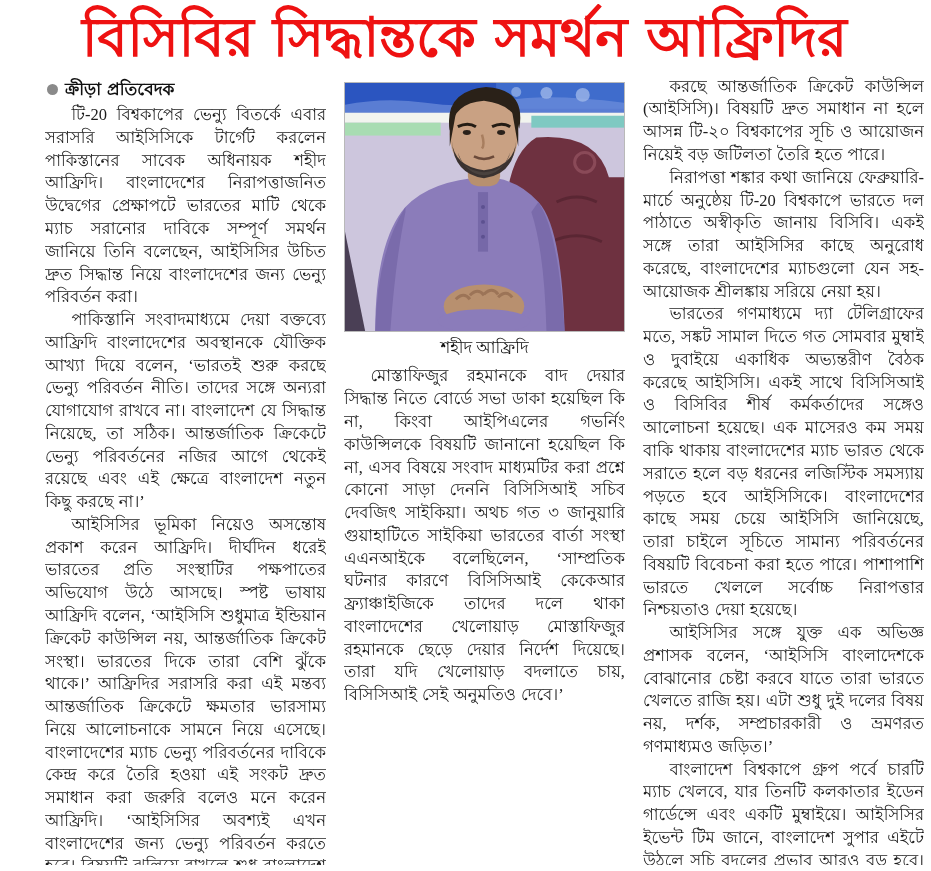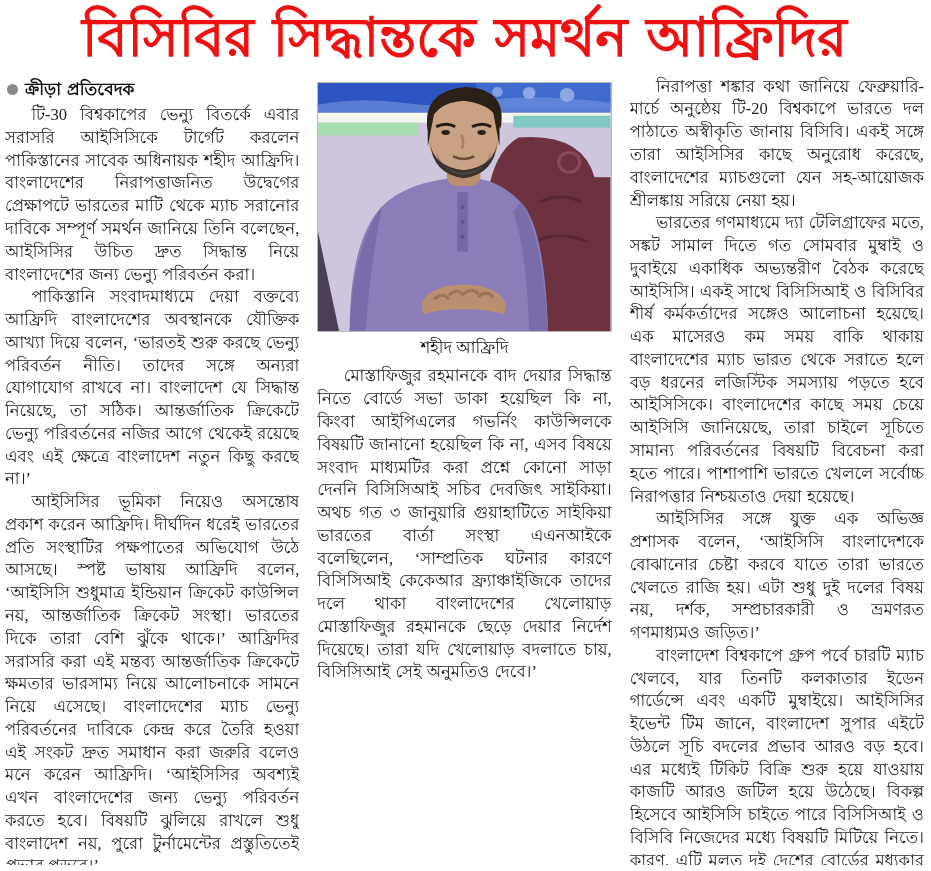--- a/index.html
+++ b/index.html
@@ -47,20 +47,21 @@
   }
   .byline{
     font-weight:bold;font-size:17px;color:#111;
   }
   .columns{
     flex:1;
     display:grid;
     grid-template-columns:1fr 1fr 1fr;
     column-gap:18px;
     overflow:hidden;
+    margin-left:40px;
   }
   .col{
     overflow:hidden;
     font-size:16.5px;
     line-height:1.38;
     text-align:justify;
   }
   .col p{
     text-indent:1.6em;
     word-spacing:1px;
@@ -90,21 +91,21 @@
 
   <h1 class="headline">বিসিবির সিদ্ধান্তকে সমর্থন আফ্রিদির</h1>
 
   <div class="columns">
 
     <div class="col">
       <div class="byline-row">
         <span class="byline-bullet"></span>
         <span class="byline">ক্রীড়া প্রতিবেদক</span>
       </div>
-      <p>টি-30 বিশ্বকাপের ভেন্যু বিতর্কে এবার সরাসরি আইসিসিকে টার্গেট করলেন পাকিস্তানের সাবেক অধিনায়ক শহীদ আফ্রিদি। বাংলাদেশের নিরাপত্তাজনিত উদ্বেগের প্রেক্ষাপটে ভারতের মাটি থেকে ম্যাচ সরানোর দাবিকে সম্পূর্ণ সমর্থন জানিয়ে তিনি বলেছেন, আইসিসির উচিত দ্রুত সিদ্ধান্ত নিয়ে বাংলাদেশের জন্য ভেন্যু পরিবর্তন করা।</p>
+      <p>টি-20 বিশ্বকাপের ভেন্যু বিতর্কে এবার সরাসরি আইসিসিকে টার্গেট করলেন পাকিস্তানের সাবেক অধিনায়ক শহীদ আফ্রিদি। বাংলাদেশের নিরাপত্তাজনিত উদ্বেগের প্রেক্ষাপটে ভারতের মাটি থেকে ম্যাচ সরানোর দাবিকে সম্পূর্ণ সমর্থন জানিয়ে তিনি বলেছেন, আইসিসির উচিত দ্রুত সিদ্ধান্ত নিয়ে বাংলাদেশের জন্য ভেন্যু পরিবর্তন করা।</p>
       <p>পাকিস্তানি সংবাদমাধ্যমে দেয়া বক্তব্যে আফ্রিদি বাংলাদেশের অবস্থানকে যৌক্তিক আখ্যা দিয়ে বলেন, ‘ভারতই শুরু করছে ভেন্যু পরিবর্তন নীতি। তাদের সঙ্গে অন্যরা যোগাযোগ রাখবে না। বাংলাদেশ যে সিদ্ধান্ত নিয়েছে, তা সঠিক। আন্তর্জাতিক ক্রিকেটে ভেন্যু পরিবর্তনের নজির আগে থেকেই রয়েছে এবং এই ক্ষেত্রে বাংলাদেশ নতুন কিছু করছে না।’</p>
       <p>আইসিসির ভূমিকা নিয়েও অসন্তোষ প্রকাশ করেন আফ্রিদি। দীর্ঘদিন ধরেই ভারতের প্রতি সংস্থাটির পক্ষপাতের অভিযোগ উঠে আসছে। স্পষ্ট ভাষায় আফ্রিদি বলেন, ‘আইসিসি শুধুমাত্র ইন্ডিয়ান ক্রিকেট কাউন্সিল নয়, আন্তর্জাতিক ক্রিকেট সংস্থা। ভারতের দিকে তারা বেশি ঝুঁকে থাকে।’ আফ্রিদির সরাসরি করা এই মন্তব্য আন্তর্জাতিক ক্রিকেটে ক্ষমতার ভারসাম্য নিয়ে আলোচনাকে সামনে নিয়ে এসেছে। বাংলাদেশের ম্যাচ ভেন্যু পরিবর্তনের দাবিকে কেন্দ্র করে তৈরি হওয়া এই সংকট দ্রুত সমাধান করা জরুরি বলেও মনে করেন আফ্রিদি। ‘আইসিসির অবশ্যই এখন বাংলাদেশের জন্য ভেন্যু পরিবর্তন করতে হবে। বিষয়টি ঝুলিয়ে রাখলে শুধু বাংলাদেশ নয়, পুরো টুর্নামেন্টের প্রস্তুতিতেই প্রভাব পড়বে।’</p>
 
     </div>
 
     <div class="col">
 
       <figure class="photo">
         <div class="photo-frame">
           <svg viewBox="0 0 277 250" preserveAspectRatio="none">
@@ -160,20 +161,21 @@
           </svg>
         </div>
         <figcaption>শহীদ আফ্রিদি</figcaption>
       </figure>
 
       <p>মোস্তাফিজুর রহমানকে বাদ দেয়ার সিদ্ধান্ত নিতে বোর্ডে সভা ডাকা হয়েছিল কি না, কিংবা আইপিএলের গভর্নিং কাউন্সিলকে বিষয়টি জানানো হয়েছিল কি না, এসব বিষয়ে সংবাদ মাধ্যমটির করা প্রশ্নে কোনো সাড়া দেননি বিসিসিআই সচিব দেবজিৎ সাইকিয়া। অথচ গত ৩ জানুয়ারি গুয়াহাটিতে সাইকিয়া ভারতের বার্তা সংস্থা এএনআইকে বলেছিলেন, ‘সাম্প্রতিক ঘটনার কারণে বিসিসিআই কেকেআর ফ্র্যাঞ্চাইজিকে তাদের দলে থাকা বাংলাদেশের খেলোয়াড় মোস্তাফিজুর রহমানকে ছেড়ে দেয়ার নির্দেশ দিয়েছে। তারা যদি খেলোয়াড় বদলাতে চায়, বিসিসিআই সেই অনুমতিও দেবে।’</p>
 
     </div>
 
     <div class="col">
+      <p>করছে আন্তর্জাতিক ক্রিকেট কাউন্সিল (আইসিসি)। বিষয়টি দ্রুত সমাধান না হলে আসন্ন টি-২০ বিশ্বকাপের সূচি ও আয়োজন নিয়েই বড় জটিলতা তৈরি হতে পারে।</p>
       <p>নিরাপত্তা শঙ্কার কথা জানিয়ে ফেব্রুয়ারি-মার্চে অনুষ্ঠেয় টি-20 বিশ্বকাপে ভারতে দল পাঠাতে অস্বীকৃতি জানায় বিসিবি। একই সঙ্গে তারা আইসিসির কাছে অনুরোধ করেছে, বাংলাদেশের ম্যাচগুলো যেন সহ-আয়োজক শ্রীলঙ্কায় সরিয়ে নেয়া হয়।</p>
       <p>ভারতের গণমাধ্যমে দ্যা টেলিগ্রাফের মতে, সঙ্কট সামাল দিতে গত সোমবার মুম্বাই ও দুবাইয়ে একাধিক অভ্যন্তরীণ বৈঠক করেছে আইসিসি। একই সাথে বিসিসিআই ও বিসিবির শীর্ষ কর্মকর্তাদের সঙ্গেও আলোচনা হয়েছে। এক মাসেরও কম সময় বাকি থাকায় বাংলাদেশের ম্যাচ ভারত থেকে সরাতে হলে বড় ধরনের লজিস্টিক সমস্যায় পড়তে হবে আইসিসিকে। বাংলাদেশের কাছে সময় চেয়ে আইসিসি জানিয়েছে, তারা চাইলে সূচিতে সামান্য পরিবর্তনের বিষয়টি বিবেচনা করা হতে পারে। পাশাপাশি ভারতে খেললে সর্বোচ্চ নিরাপত্তার নিশ্চয়তাও দেয়া হয়েছে।</p>
       <p>আইসিসির সঙ্গে যুক্ত এক অভিজ্ঞ প্রশাসক বলেন, ‘আইসিসি বাংলাদেশকে বোঝানোর চেষ্টা করবে যাতে তারা ভারতে খেলতে রাজি হয়। এটা শুধু দুই দলের বিষয় নয়, দর্শক, সম্প্রচারকারী ও ভ্রমণরত গণমাধ্যমও জড়িত।’</p>
       <p>বাংলাদেশ বিশ্বকাপে গ্রুপ পর্বে চারটি ম্যাচ খেলবে, যার তিনটি কলকাতার ইডেন গার্ডেন্সে এবং একটি মুম্বাইয়ে। আইসিসির ইভেন্ট টিম জানে, বাংলাদেশ সুপার এইটে উঠলে সূচি বদলের প্রভাব আরও বড় হবে। এর মধ্যেই টিকিট বিক্রি শুরু হয়ে যাওয়ায় কাজটি আরও জটিল হয়ে উঠেছে। বিকল্প হিসেবে আইসিসি চাইতে পারে বিসিসিআই ও বিসিবি নিজেদের মধ্যে বিষয়টি মিটিয়ে নিতে। কারণ, এটি মূলত দুই দেশের বোর্ডের মধ্যকার বিরোধ। আইসিসি এতে সরাসরি কোনো ভূমিকা না রেখেও পরিস্থিতির চাপে জড়িয়ে পড়েছে।</p>
 
     </div>
 
   </div>
 </div>
 

